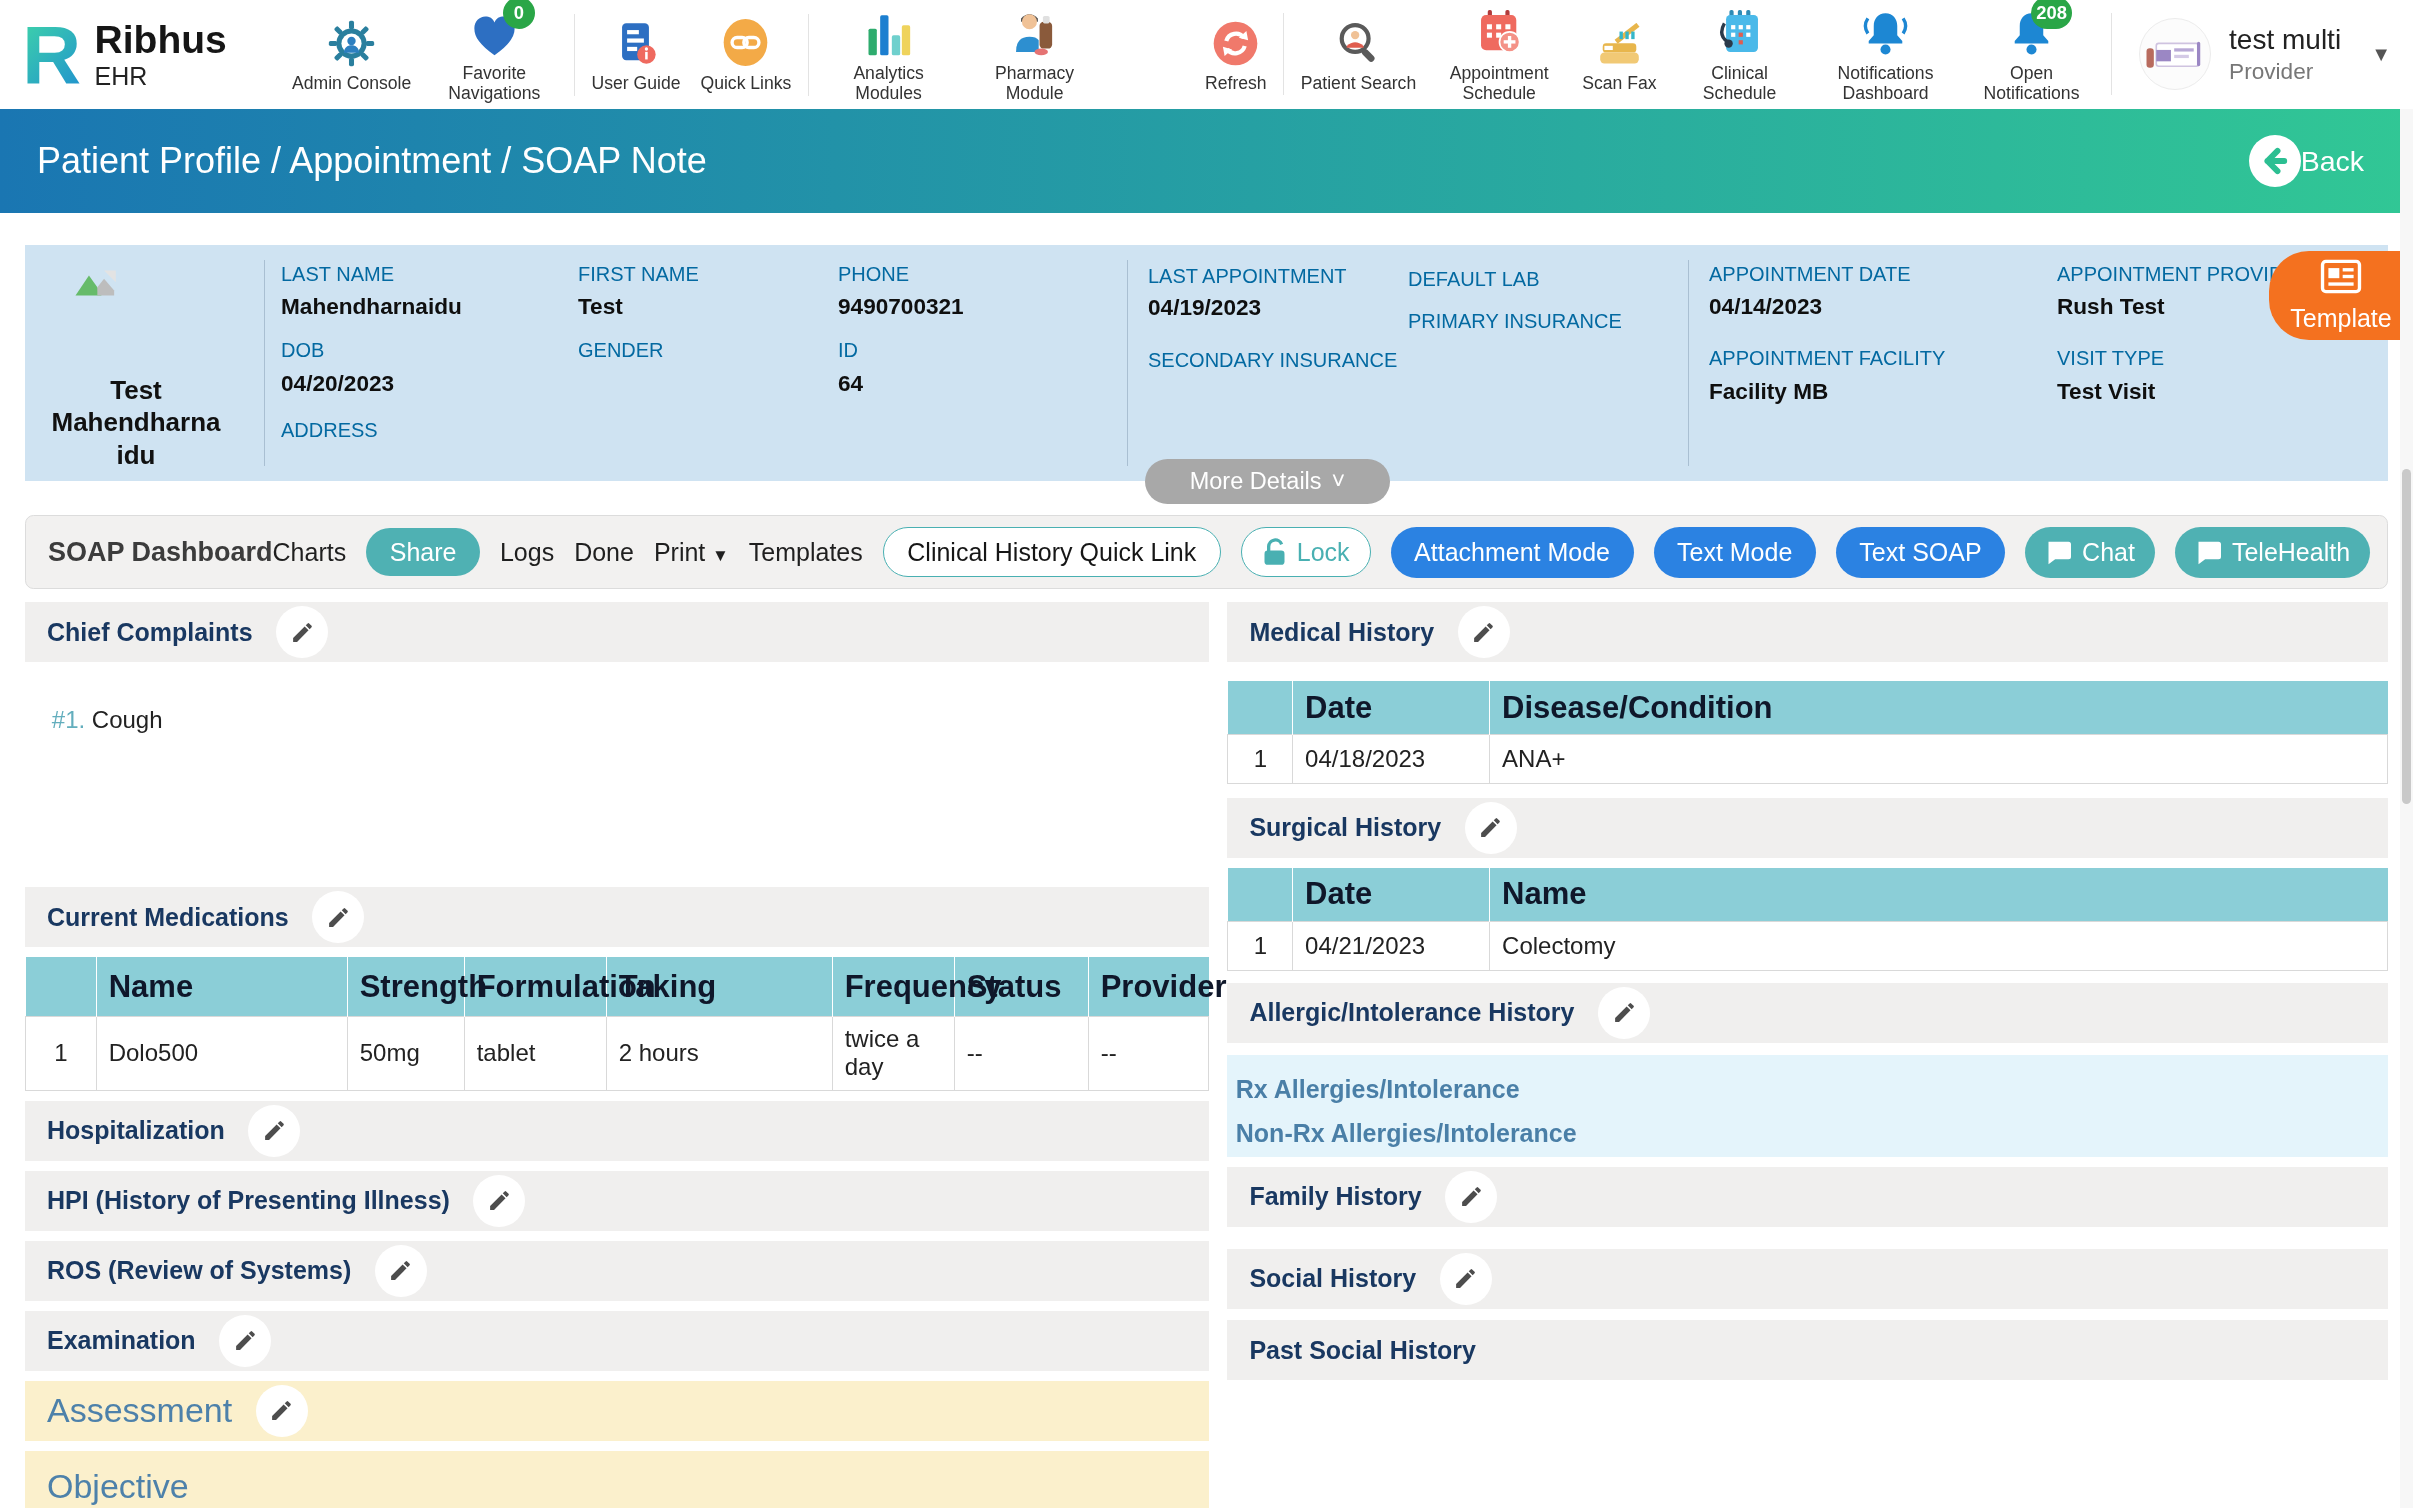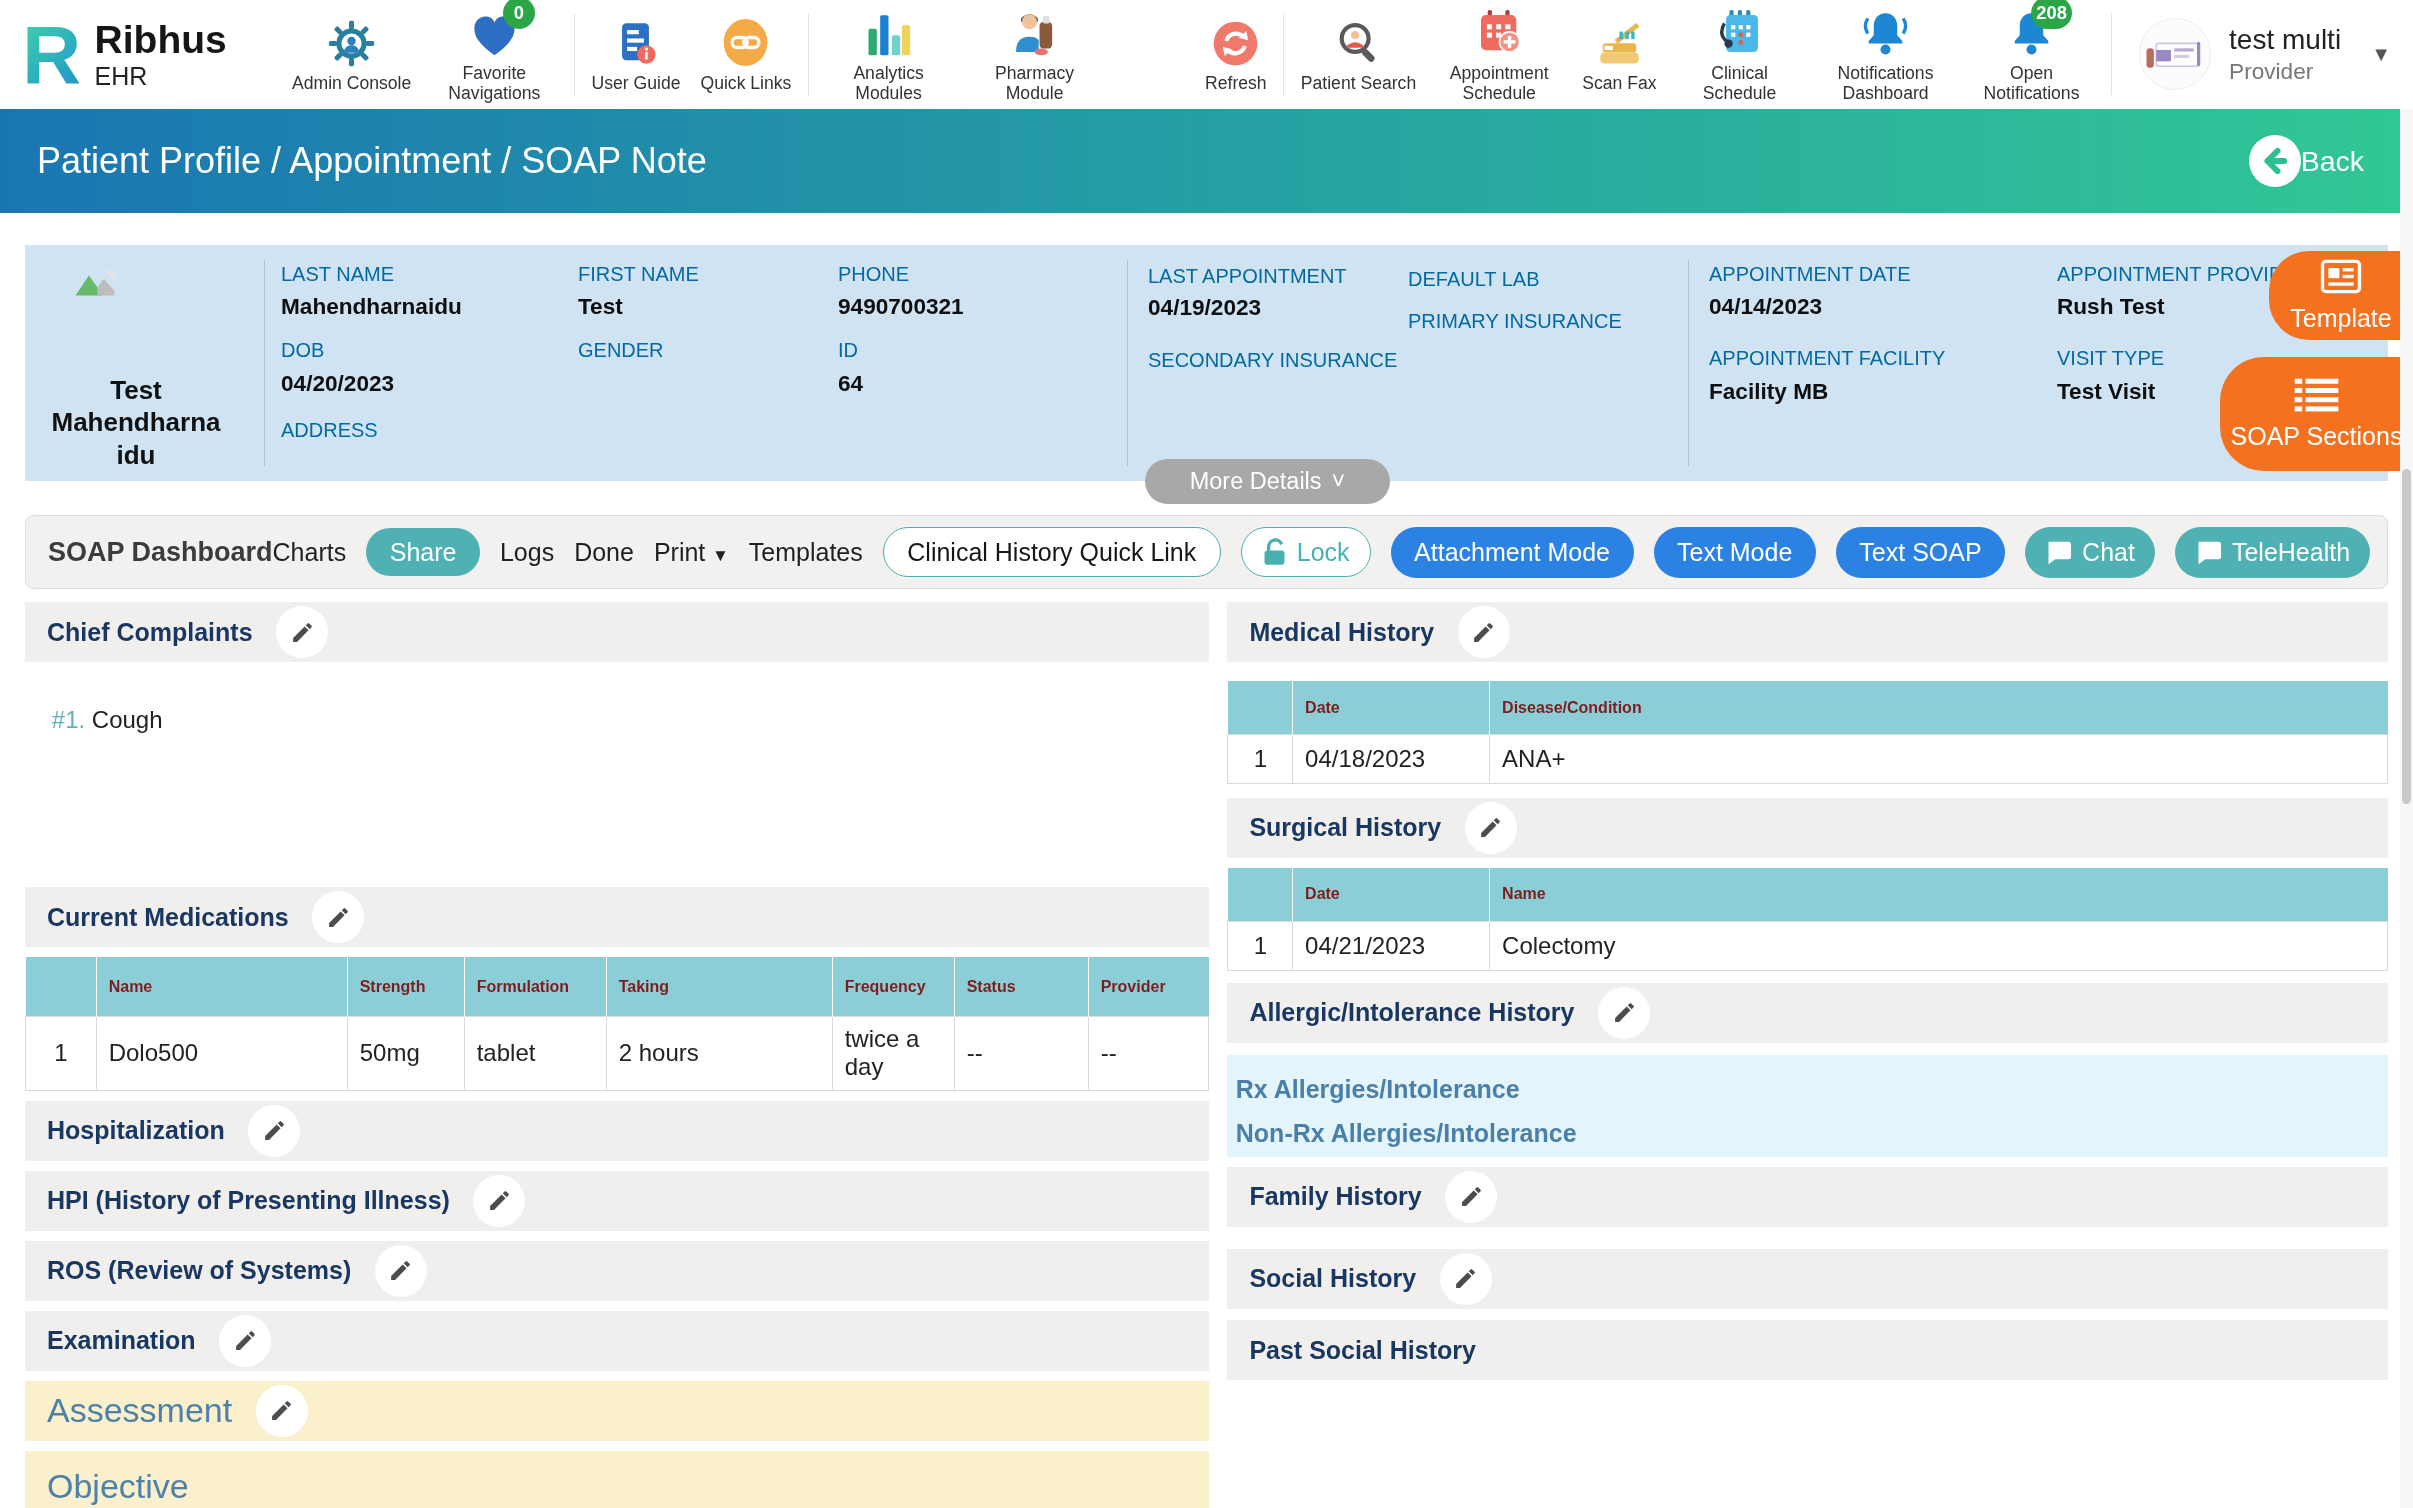--- a/index.html
+++ b/index.html
@@ -81,21 +81,21 @@
   .pencil { width: 52px; height: 52px; border-radius: 50%; background: #fff; flex: none;
     display: flex; align-items: center; justify-content: center; cursor: pointer; }
   .mt12 { margin-top: 10px; } .mt14 { margin-top: 11.7px; } .mt16 { margin-top: 13.4px; }
   .mt22 { margin-top: 18.4px; } .mt26 { margin-top: 22px; }
   .cc-body { height: 225px; padding: 15px 0 0 8.4px; }
   .cc-header { font-size: 26px; font-weight: bold; color: #1b78c4; }
   .cc-item { margin: 28.5px 0 0 18.4px; font-size: 24px; color: #222; }
   .cc-num { color: #63aebd; }
 
   table { width: 100%; border-collapse: collapse; table-layout: fixed; }
-  th { background: #8bced7; font-size: 16px; font-weight: bold; color: #7f1d1d; text-align: left;
+  th { background: #8bced7; font-size: 31px; font-weight: bold; color: #0f172a; text-align: left;
     padding-left: 11.7px; border-right: 1.7px solid #fff; }
   th:last-child { border-right: 0; }
   td { border: 0.8px solid #d9d9d9; font-size: 24px; color: #222; padding-left: 11.7px; background: #fff; }
   td.num { text-align: center; padding-left: 0; }
   .meds th { height: 59px; }
   .meds td { height: 74px; }
   .hist th { height: 54px; }
   .hist td { height: 49px; }
 
   .allergy-block { margin-top: 11.7px; background: #e4f4fb; height: 102px; padding: 20px 0 0 8.4px; }
@@ -412,37 +412,20 @@
     <span>
       <svg width="42" height="37" viewBox="0 0 50 44">
         <rect x="3" y="4" width="44" height="36" rx="4" fill="none" stroke="#fff" stroke-width="4"></rect>
         <rect x="10" y="12" width="13" height="12" fill="#fff"></rect>
         <rect x="27" y="12" width="13" height="4" fill="#fff"></rect>
           <rect x="27" y="20" width="13" height="4" fill="#fff"></rect>
         <rect x="10" y="29" width="30" height="4" fill="#fff"></rect>
       </svg>
     </span>
     <span class="side-lbl">Template</span>
-  </div>
-  <div class="side-btn side-soap">
-    <span>
-      <svg width="47" height="37" viewBox="0 0 56 44">
-        <g fill="#fff">
-          <rect x="2" y="2" width="9" height="6"></rect>
-            <rect x="15" y="2" width="39" height="6"></rect>
-          <rect x="2" y="13" width="9" height="6"></rect>
-            <rect x="15" y="13" width="39" height="6"></rect>
-          <rect x="2" y="24" width="9" height="6"></rect>
-            <rect x="15" y="24" width="39" height="6"></rect>
-          <rect x="2" y="35" width="9" height="6"></rect>
-            <rect x="15" y="35" width="39" height="6"></rect>
-        </g>
-      </svg>
-    </span>
-    <span class="side-lbl">SOAP Sections</span>
   </div>
 </div>
 
 <div class="toolbar">
   <span class="tb-title">SOAP Dashboard</span>
   <div class="tb-items">
     <span class="tb-link">Charts</span>
     <span class="pill pill-share">
         <span>Share</span>
       </span>

